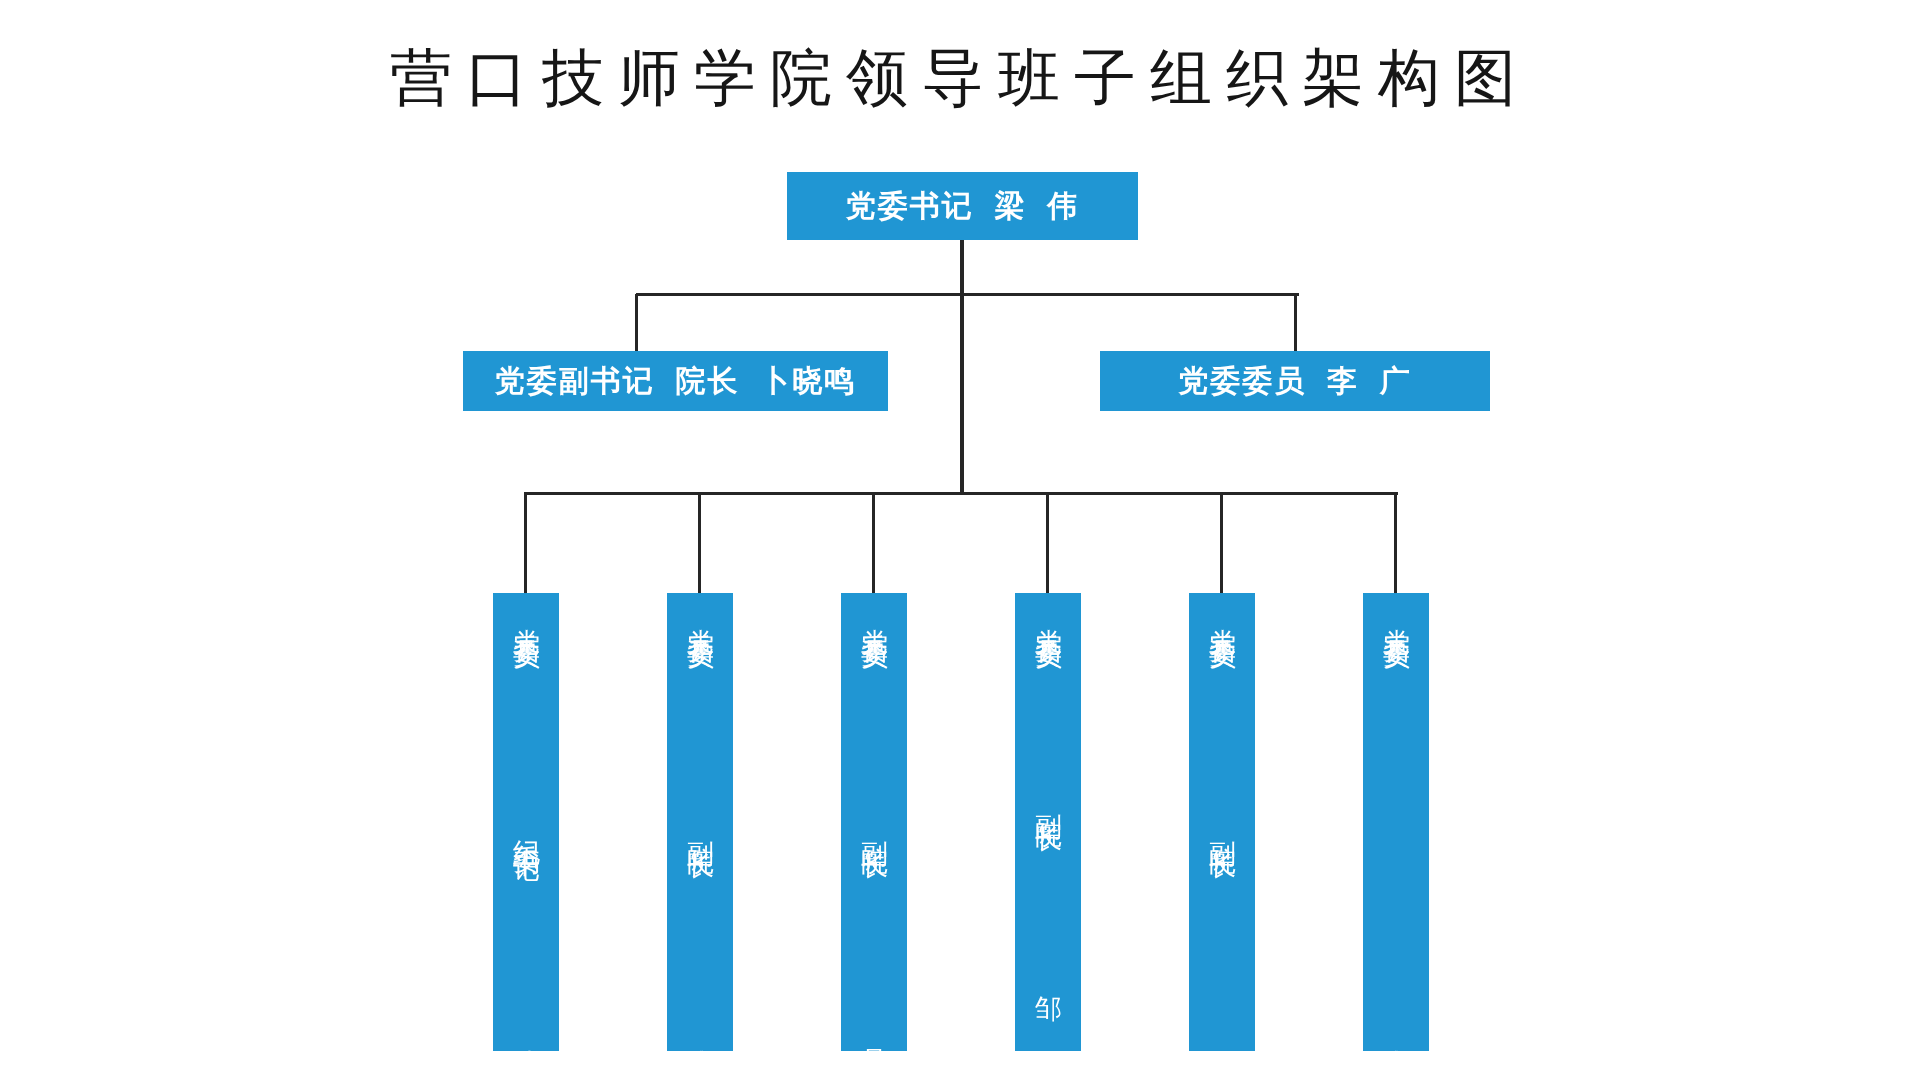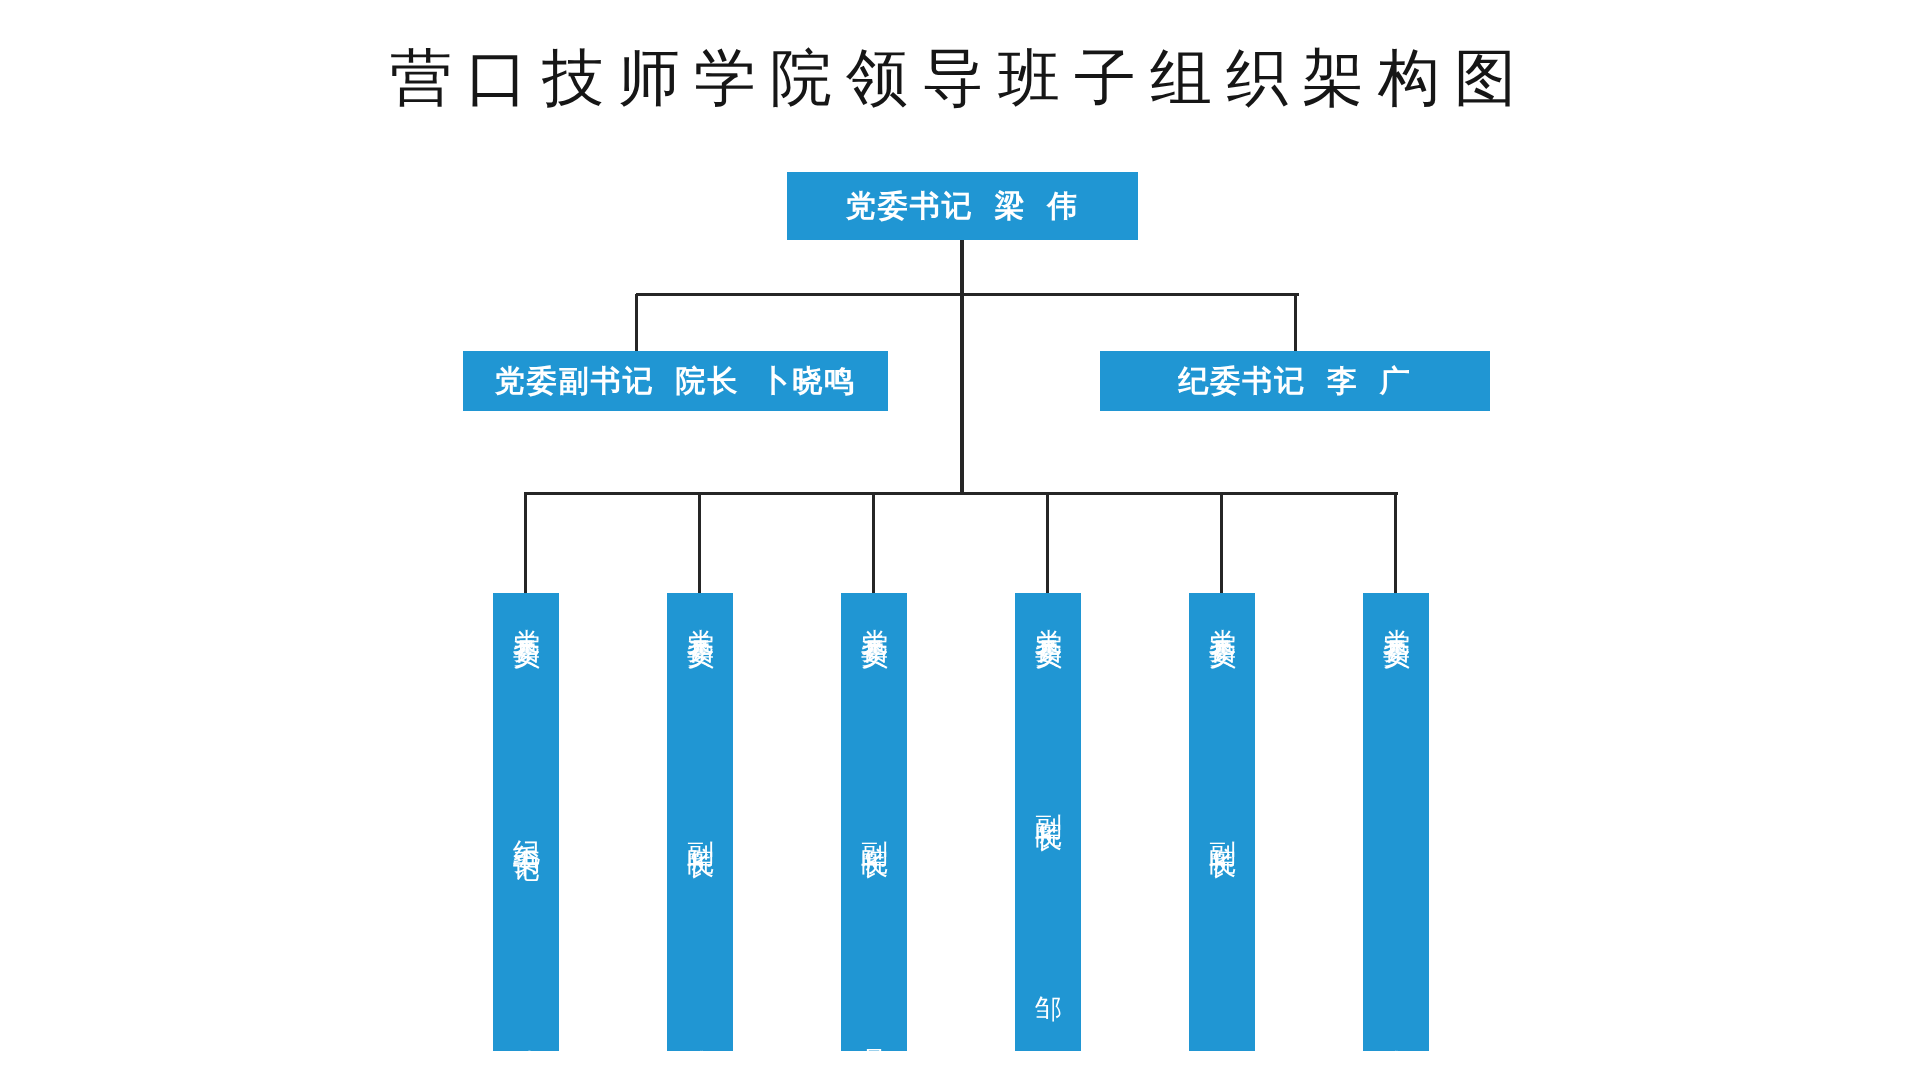--- a/index.html
+++ b/index.html
@@ -107,21 +107,21 @@
   <div class="cline l-d6"></div>
 
   <div class="node node-root">
     <span>党委书记 梁 伟</span>
   </div>
 
   <div class="node node-l2a">
     <span>党委副书记 院长 卜晓鸣</span>
   </div>
   <div class="node node-l2b">
-    <span>纪委书记 李 广</span>
+    <span>党委委员 李 广</span>
   </div>
 
   <div class="vbox vbox-1">
     <div class="vseg">党委委员</div>
     <div class="vseg">纪委书记</div>
     <div class="vseg">沈文胜</div>
   </div>
 
   <div class="vbox vbox-2">
     <div class="vseg">党委委员</div>

